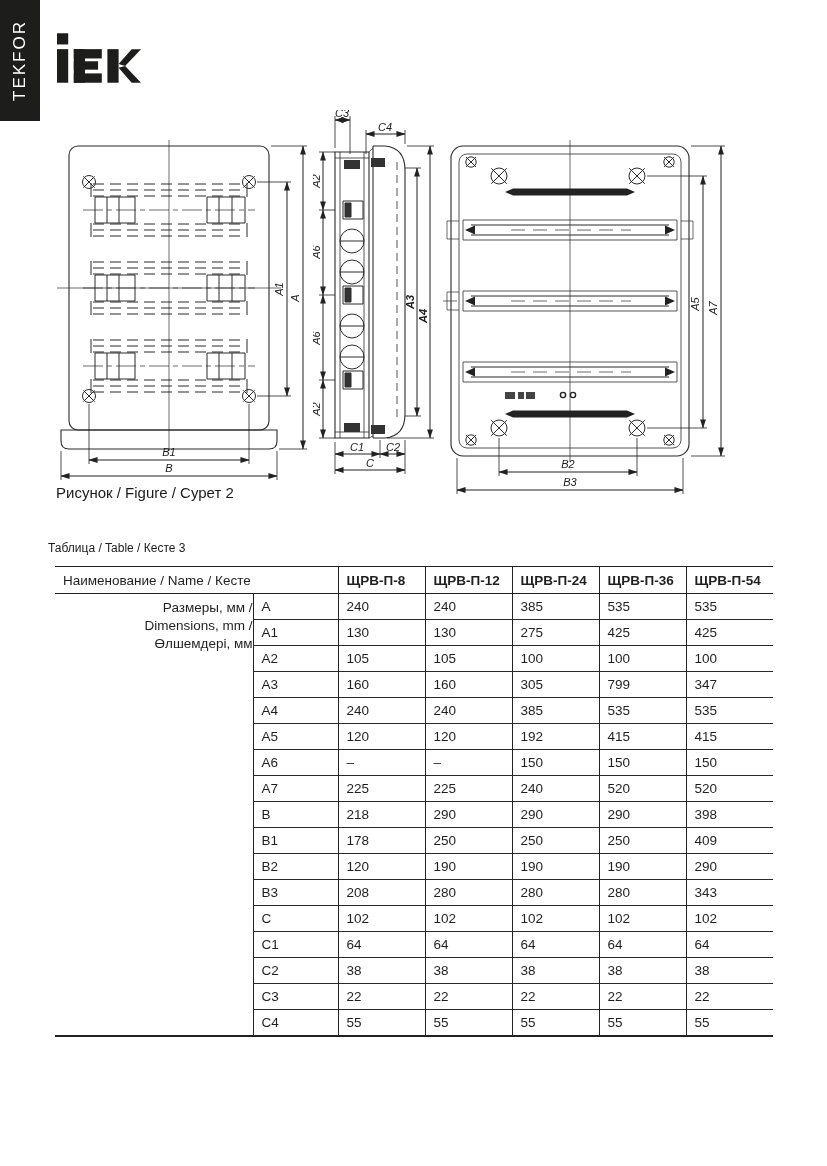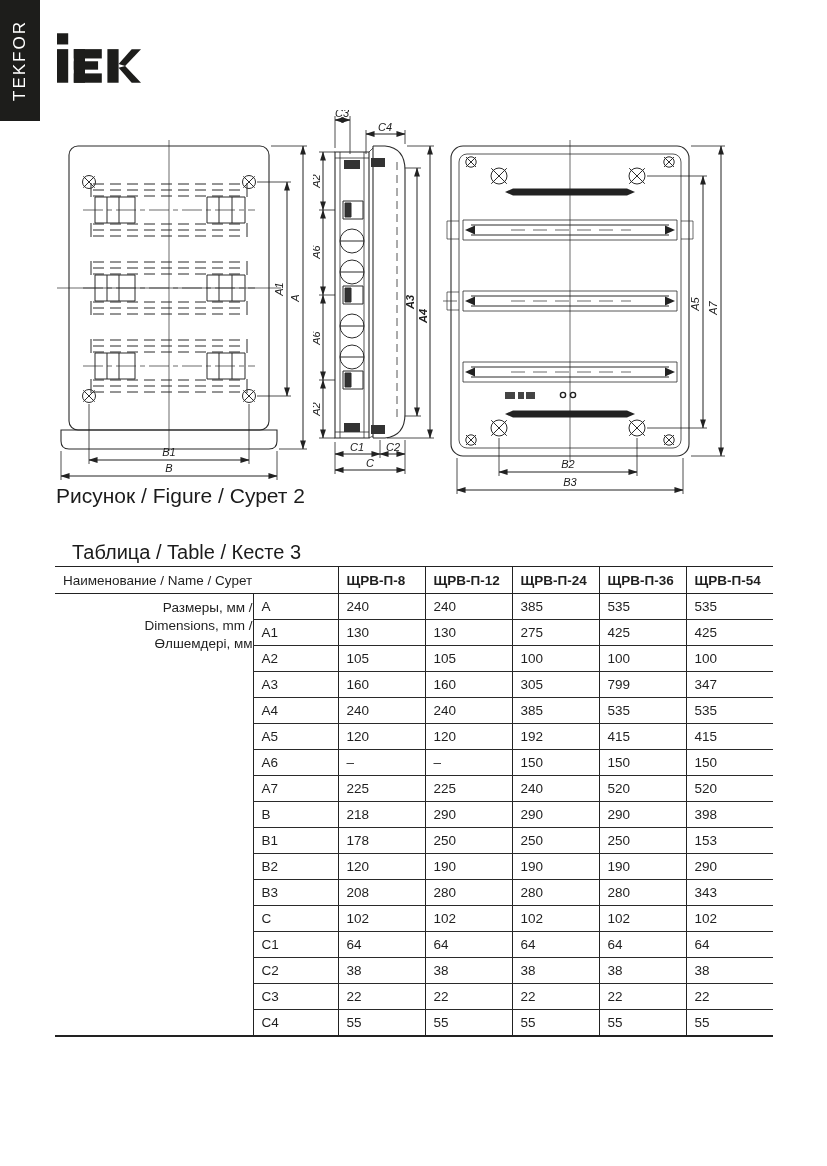--- a/index.html
+++ b/index.html
@@ -14,22 +14,22 @@
   .brand-bar span {
     color:#fff; font-size:17px; letter-spacing:2px;
     writing-mode:vertical-rl; transform:rotate(180deg); white-space:nowrap;
   }
   .logo { position:absolute; left:57px; top:33px; }
   .figure-area { position:absolute; left:55px; top:110px; width:700px; height:372px; }
   .dwg { position:absolute; }
   .dwg line, .dwg path, .dwg rect, .dwg circle, .dwg polyline { vector-effect:non-scaling-stroke; }
   .dlabel { font:italic 11px "Liberation Sans","DejaVu Sans",sans-serif; fill:#1c1c1c; }
   .dlabel.bold { font-weight:bold; }
-  .caption { position:absolute; left:56px; top:484px; font-size:21px; }
-  .table-title { position:absolute; left:72px; top:541px; font-size:20px; }
+  .caption { position:absolute; left:56px; top:484px; font-size:15px; }
+  .table-title { position:absolute; left:48px; top:541px; font-size:12px; }
   table.dim-table {
     position:absolute; left:55px; top:566px; width:718px;
     border-collapse:collapse; table-layout:fixed; font-size:13.5px; color:#1f1f1f;
     border-top:1.6px solid #222; border-bottom:2.2px solid #222;
   }
   .dim-table th {
     font-weight:normal; text-align:left; padding:0 0 0 8px; height:26px;
     border-bottom:1.4px solid #222; white-space:nowrap; overflow:hidden;
   }
   .dim-table th.model { font-weight:bold; border-left:1.4px solid #222; }
@@ -361,21 +361,21 @@
       <col style="width:198px">
         <col style="width:85px">
       <col style="width:87px">
         <col style="width:87px">
         <col style="width:87px">
       <col style="width:87px">
         <col style="width:87px">
     </colgroup>
     <thead>
       <tr>
-        <th colspan="2">Наименование / Name / Сурет</th>
+        <th colspan="2">Наименование / Name / Кесте</th>
         <th class="model">ЩРВ-П-8</th>
         <th class="model">ЩРВ-П-12</th>
         <th class="model">ЩРВ-П-24</th>
         <th class="model">ЩРВ-П-36</th>
         <th class="model">ЩРВ-П-54</th>
       </tr>
     </thead>
     <tbody>
         <tr>
           <td class="group-cell" rowspan="17">
@@ -453,21 +453,21 @@
           <td class="c-val">290</td>
           <td class="c-val">290</td>
           <td class="c-val">398</td>
         </tr>
         <tr>
           <td class="c-dim">B1</td>
           <td class="c-val">178</td>
           <td class="c-val">250</td>
           <td class="c-val">250</td>
           <td class="c-val">250</td>
-          <td class="c-val">153</td>
+          <td class="c-val">409</td>
         </tr>
         <tr>
           <td class="c-dim">B2</td>
           <td class="c-val">120</td>
           <td class="c-val">190</td>
           <td class="c-val">190</td>
           <td class="c-val">190</td>
           <td class="c-val">290</td>
         </tr>
         <tr>

